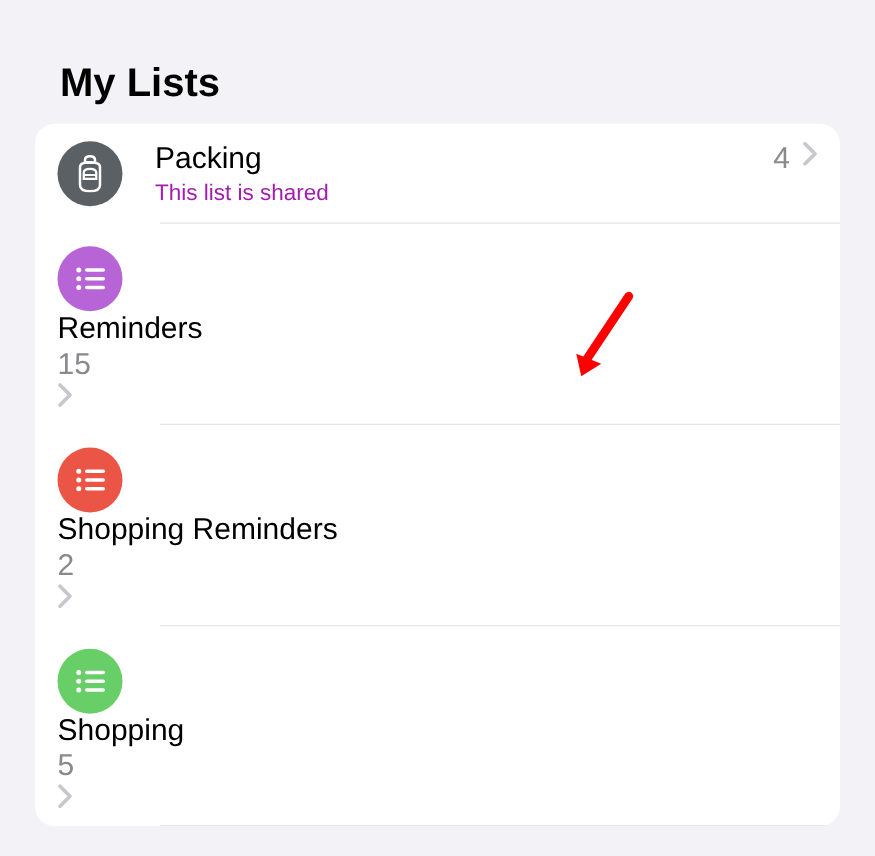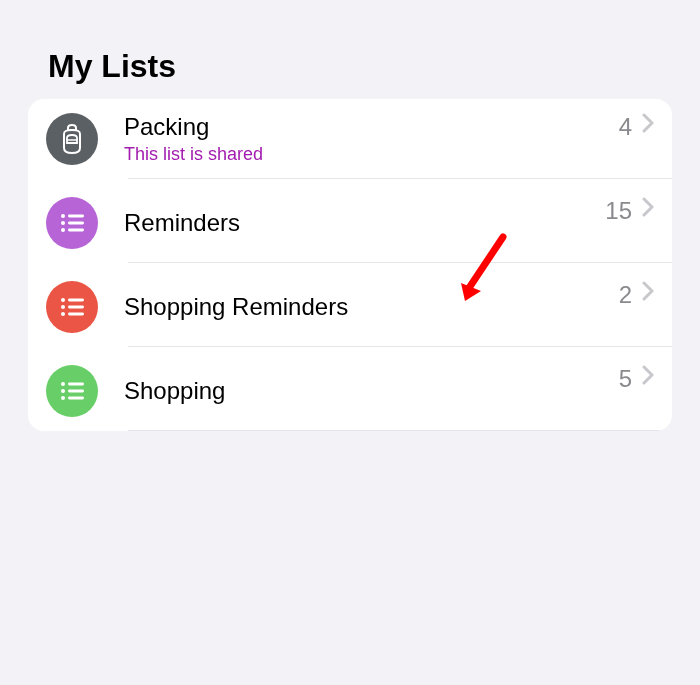--- a/index.html
+++ b/index.html
@@ -40,20 +40,21 @@
       content: "";
       position: absolute;
       left: 100px;
       right: 0;
       bottom: 0;
       height: 1px;
       background: #e5e5ea;
     }
     .row-tall {
       padding-top: 18px;
+      flex-direction: column;
     }
     .icon-circle {
       width: 52px;
       height: 52px;
       border-radius: 50%;
       display: flex;
       align-items: center;
       justify-content: center;
       flex-shrink: 0;
       margin-right: 26px;

